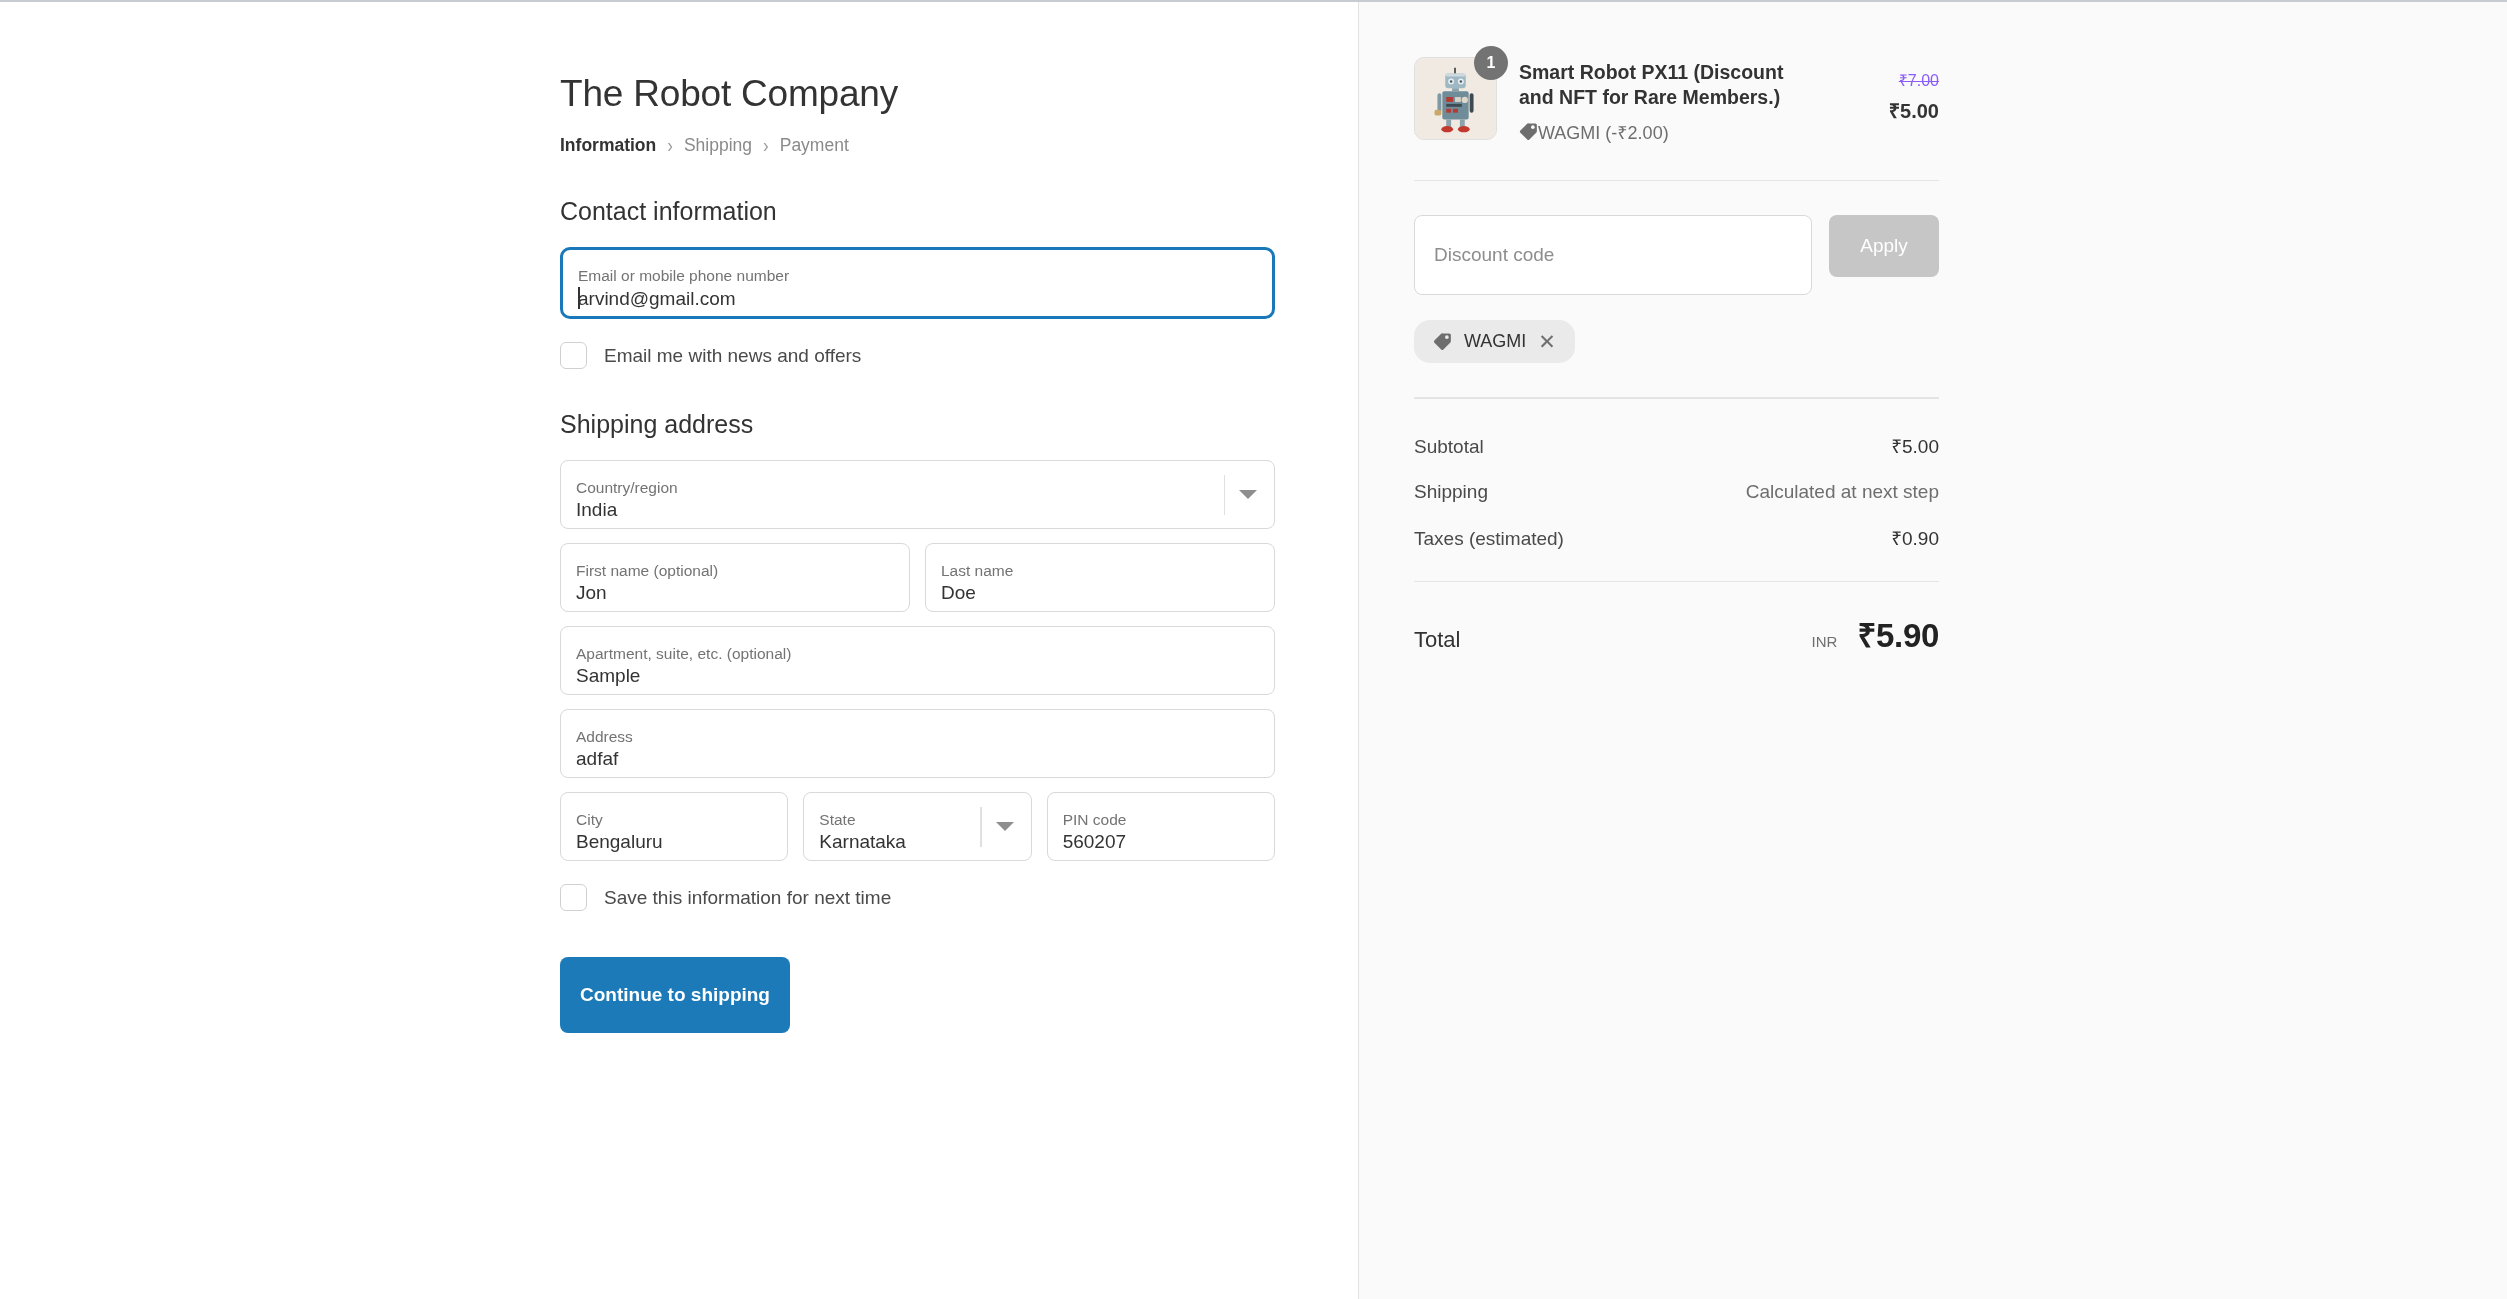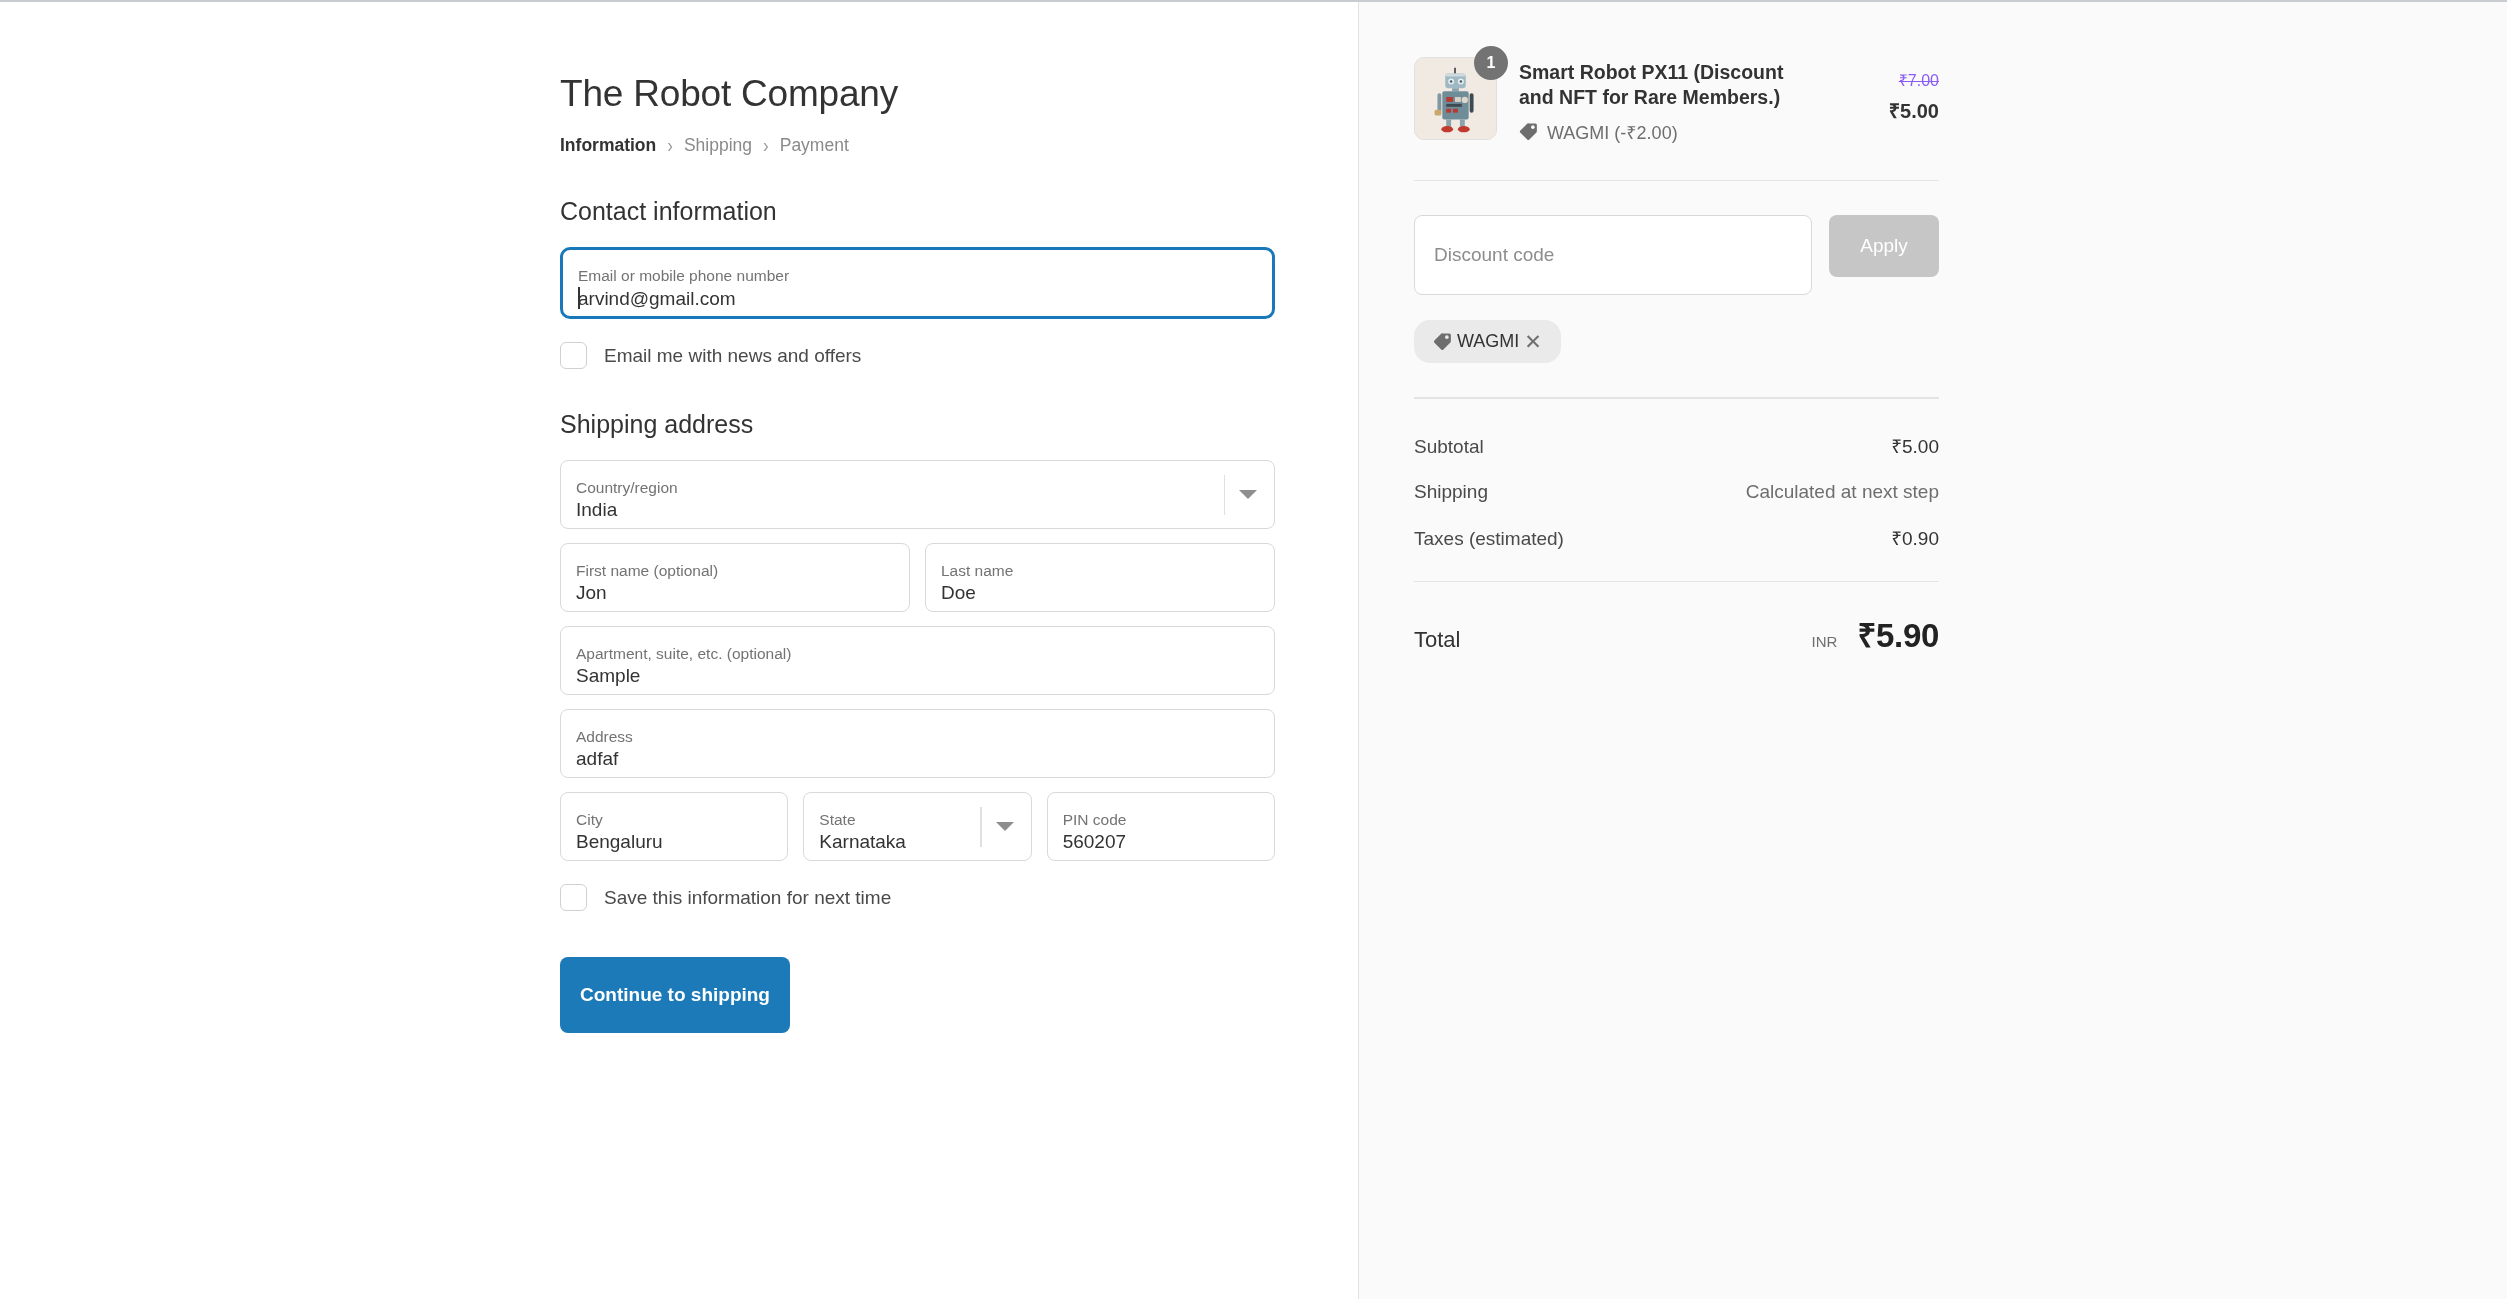--- a/index.html
+++ b/index.html
@@ -240,21 +240,20 @@
   .prod-name {
     font-size: 19.5px;
     font-weight: 700;
     color: #333333;
     line-height: 1.3;
   }
   .prod-discount {
     margin-top: 9px;
     display: flex;
     align-items: center;
-    gap: 9px;
     font-size: 18px;
     color: #6e6e6e;
   }
   .prod-prices {
     flex: none;
     text-align: right;
     padding-top: 14px;
     min-width: 95px;
   }
   .price-old {
@@ -305,21 +304,21 @@
     color: #ffffff;
     font-family: "Liberation Sans", sans-serif;
     font-size: 19px;
     cursor: default;
   }
 
   .chip-row { margin-top: 25px; display: flex; }
   .chip {
     display: inline-flex;
     align-items: center;
-    gap: 5px;
+    gap: 12px;
     background: #eaeaea;
     border-radius: 16px;
     padding: 11px 19px;
   }
   .chip-label {
     font-size: 18px;
     color: #333333;
     font-weight: 400;
   }
   .chip-close {

